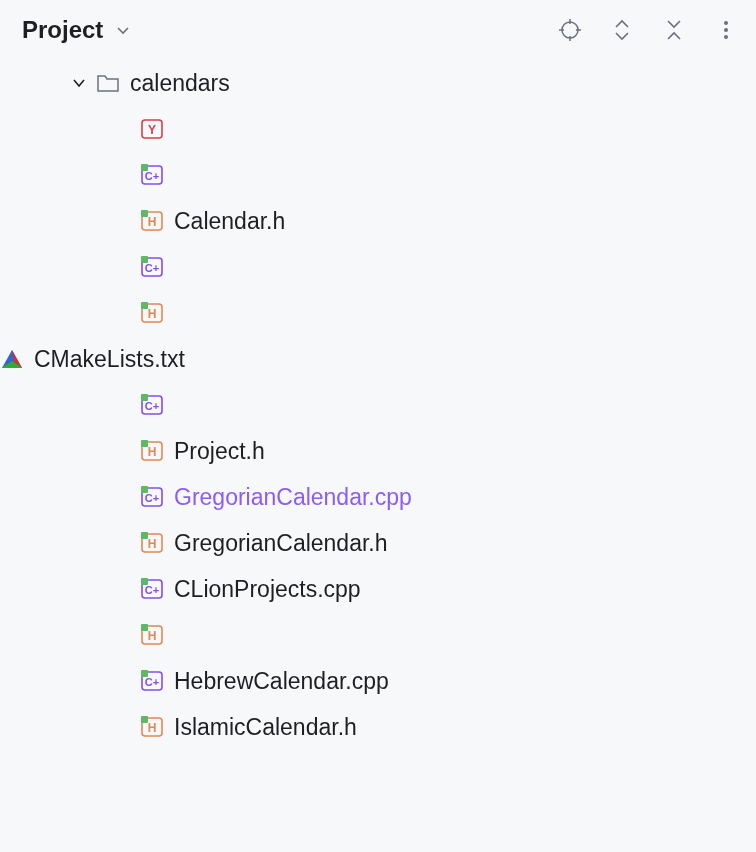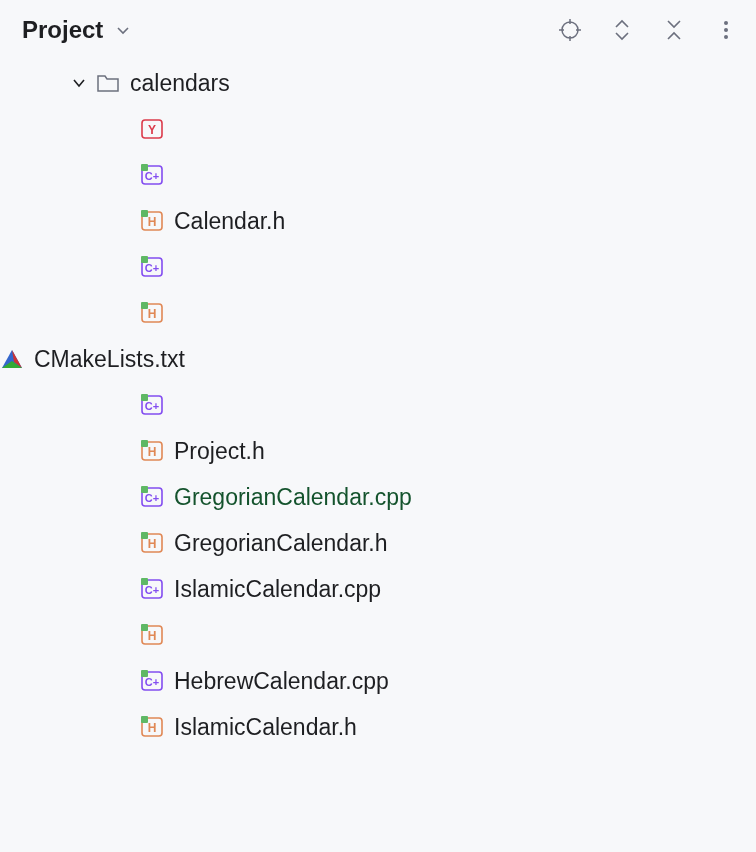--- a/index.html
+++ b/index.html
@@ -82,21 +82,21 @@
       flex-shrink: 0;
     }
     .node-label {
       white-space: nowrap;
     }
     .node-path {
       color: #818594;
       margin-left: 14px;
       white-space: nowrap;
     }
-    .highlighted { color: #14532d; }
+    .highlighted { color: #8b5cf6; }
     svg { display: block; }
   </style>
 </head>
 <body>
 
 <div class="panel">
   <div class="header">
     <div class="header-left">
       <span class="header-title">Project</span>
       <span class="icon-btn">
@@ -250,21 +250,21 @@
           <span class="node-label">GregorianCalendar.h</span>
         </div>
         <div class="tree-row" style="padding-left: 140px;">
           <span class="file-icon">
             <svg width="24" height="24" viewBox="0 0 24 24">
               <rect x="2" y="3" width="20" height="18" rx="3" fill="none" stroke="#834df0" stroke-width="1.6"></rect>
               <text x="12" y="17" font-size="11" font-weight="700" text-anchor="middle" fill="#834df0" font-family="sans-serif">C+</text>
               <rect x="1" y="1" width="7" height="7" rx="1" fill="#5fb865"></rect>
             </svg>
           </span>
-          <span class="node-label">IslamicCalendar.cpp</span>
+          <span class="node-label">CLionProjects.cpp</span>
         </div>
         <div class="tree-row" style="padding-left: 140px;">
           <span class="file-icon">
             <svg width="24" height="24" viewBox="0 0 24 24">
               <rect x="2" y="3" width="20" height="18" rx="3" fill="none" stroke="#e08855" stroke-width="1.6"></rect>
               <text x="12" y="17" font-size="12" font-weight="700" text-anchor="middle" fill="#e08855" font-family="sans-serif">H</text>
               <rect x="1" y="1" width="7" height="7" rx="1" fill="#5fb865"></rect>
             </svg>
           </span>
         </div>

